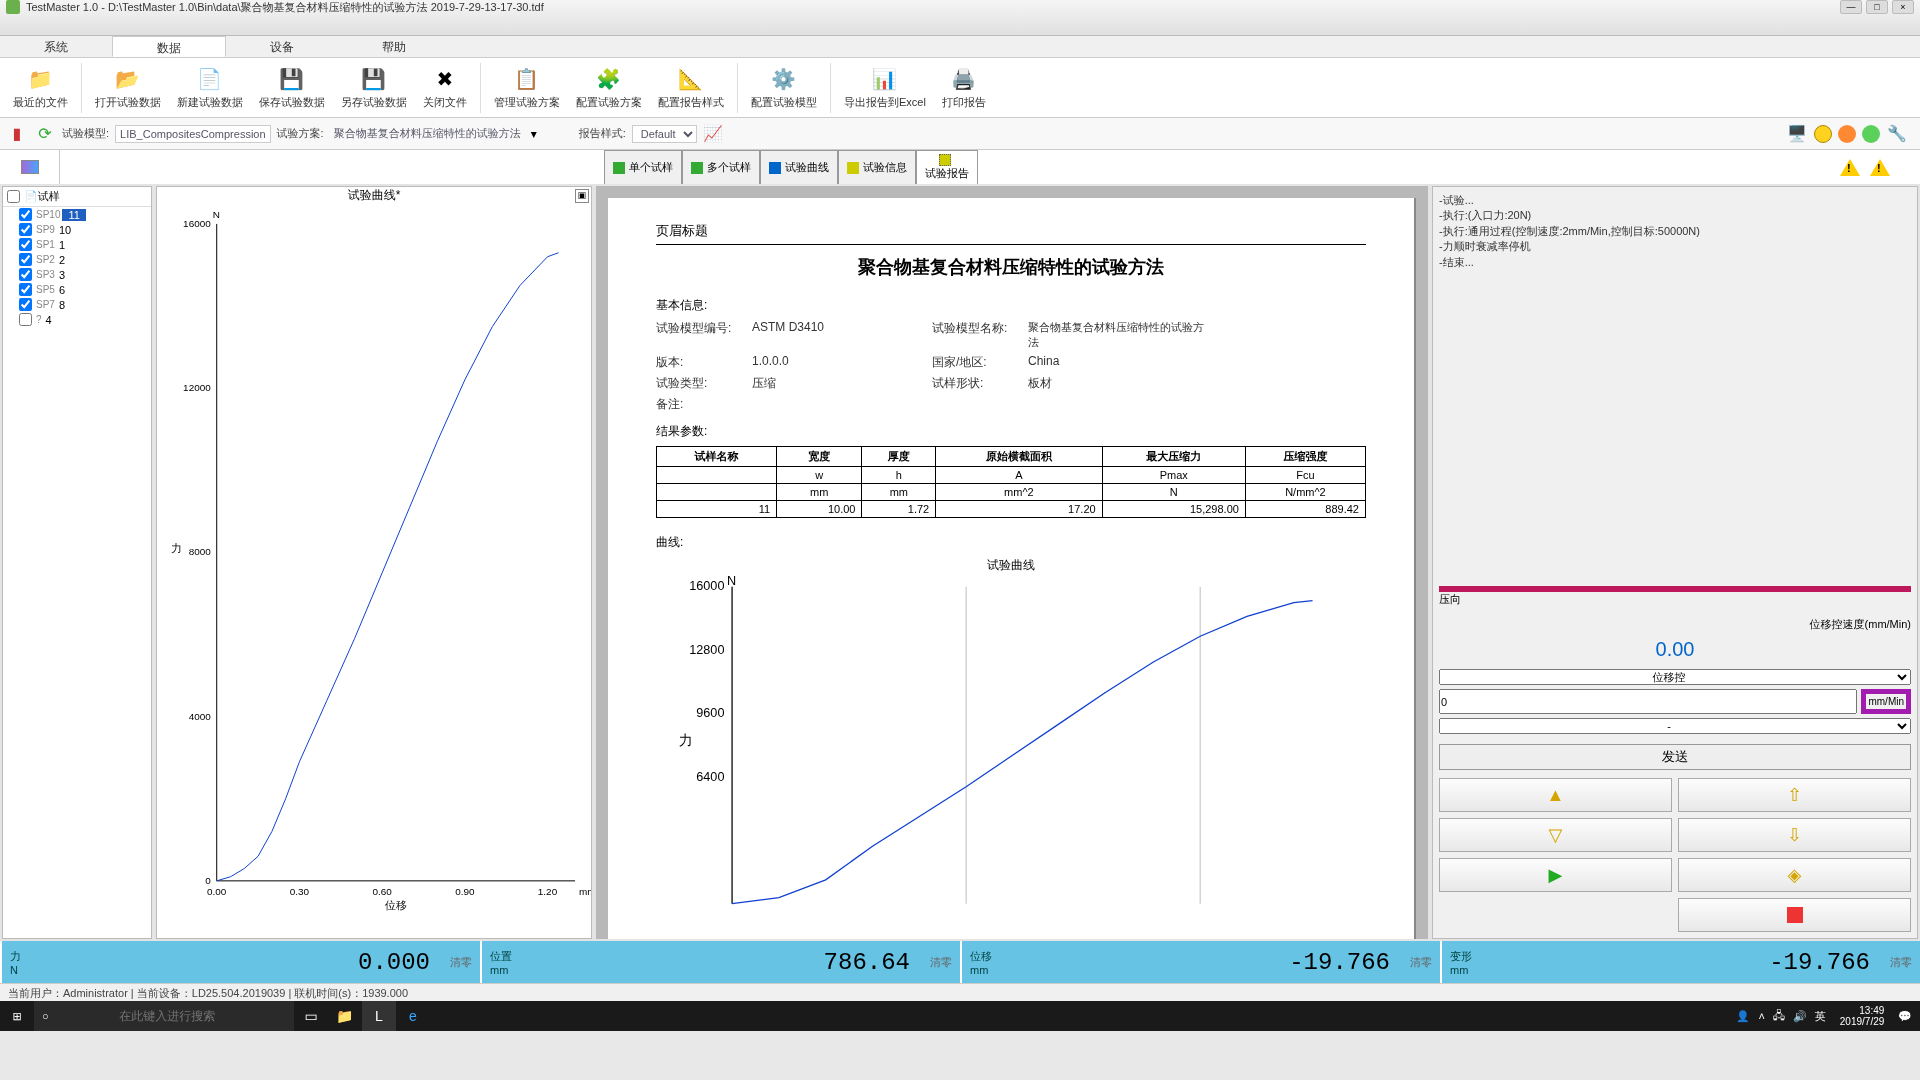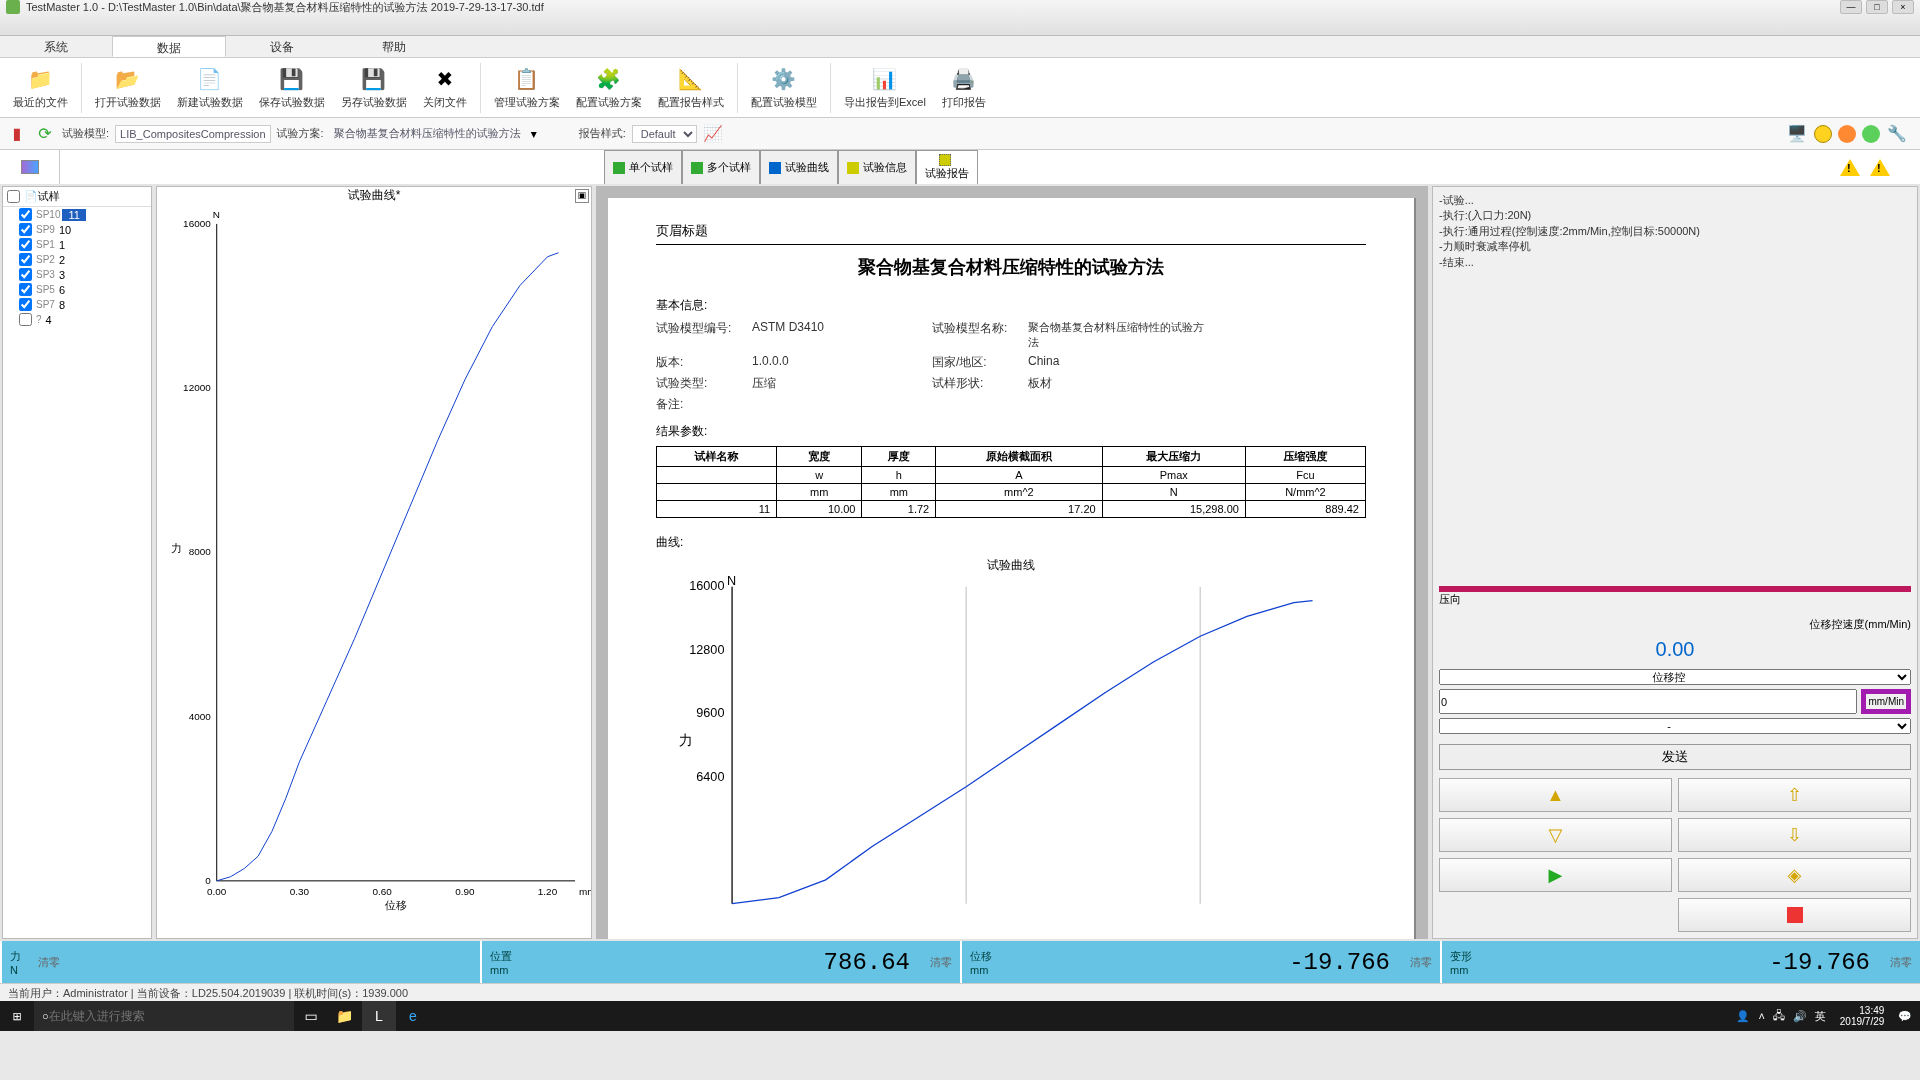--- a/index.html
+++ b/index.html
@@ -93,21 +93,21 @@
 .ro-val { flex: 1; text-align: right; font-size: 24px; font-family: "Courier New", monospace; color: #000; padding-right: 20px; }
 .ro-zero { font-size: 11px; color: #666; }
 
 
 .statusbar { height: 18px; background: #f0f0f0; font-size: 11px; color: #444; padding: 2px 8px; border-top: 1px solid #ccc; }
 
 
 .taskbar { height: 30px; background: #1a1a1a; display: flex; align-items: center; color: #fff; font-size: 11px; }
 .taskbar .start { width: 34px; height: 30px; display: flex; align-items: center; justify-content: center; cursor: pointer; }
 .taskbar .search { display: flex; align-items: center; background: #2a2a2a; height: 30px; width: 260px; padding: 0 8px; }
-.taskbar .search input { background: transparent; border: none; color: #aaa; font-size: 12px; flex: 1; outline: none; }
+.taskbar .search input { background: transparent; border: none; color: #aaa; font-size: 12px; flex: 1; outline: none; text-align: center; }
 .taskbar .ticon { width: 34px; height: 30px; display: flex; align-items: center; justify-content: center; cursor: pointer; font-size: 14px; }
 .taskbar .tray { margin-left: auto; display: flex; align-items: center; gap: 8px; padding: 0 8px; }
 .taskbar .clock { display: flex; flex-direction: column; align-items: flex-end; font-size: 10px; line-height: 1.1; padding: 0 6px; }
 </style>
 </head>
 <body>
 
 <div class="titlebar">
   <div class="icon"></div>
   <div class="title">TestMaster 1.0 - D:\TestMaster 1.0\Bin\data\聚合物基复合材料压缩特性的试验方法 2019-7-29-13-17-30.tdf</div>
@@ -421,20 +421,21 @@
     </div>
   </div>
 </div>
 
 <div class="readouts">
   <div class="ro-cell">
       <div class="ro-lab">
         <span>力</span>
         <span>N</span>
       </div>
+      <div class="ro-val">0.000</div>
       <div class="ro-zero">清零</div>
     </div>
   <div class="ro-cell">
       <div class="ro-lab">
         <span>位置</span>
         <span>mm</span>
       </div>
       <div class="ro-val">786.64</div>
       <div class="ro-zero">清零</div>
     </div>

